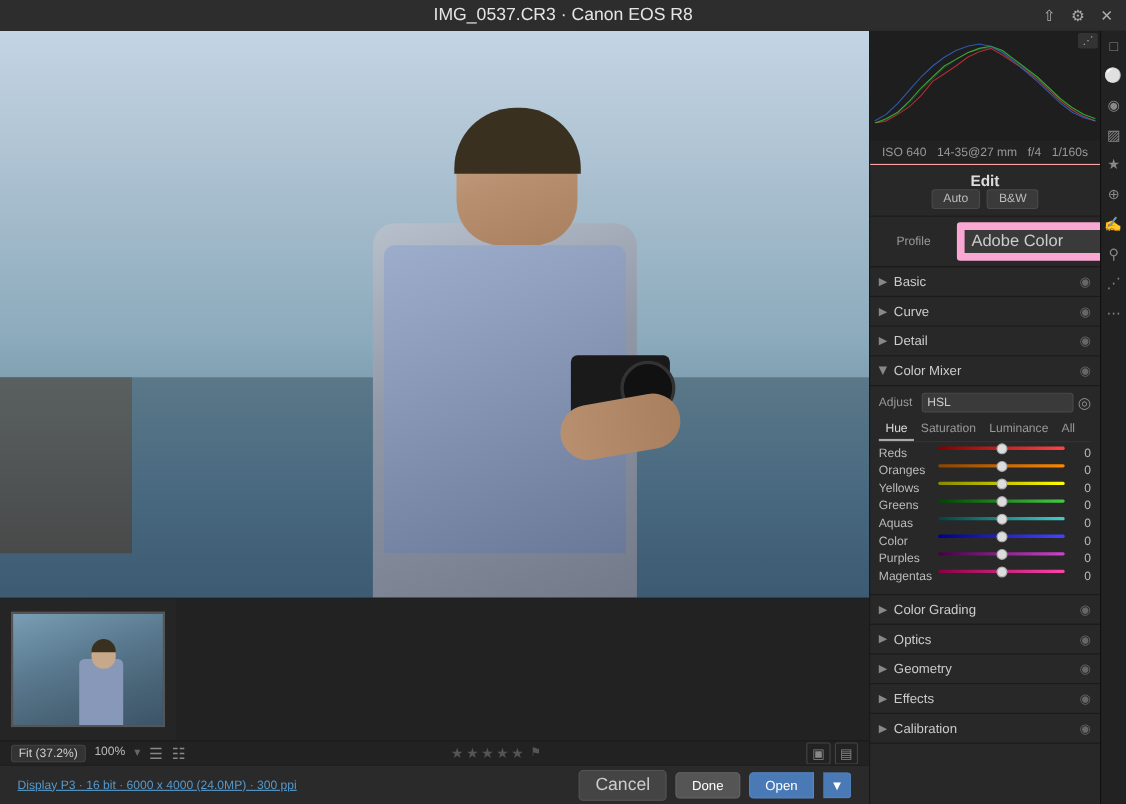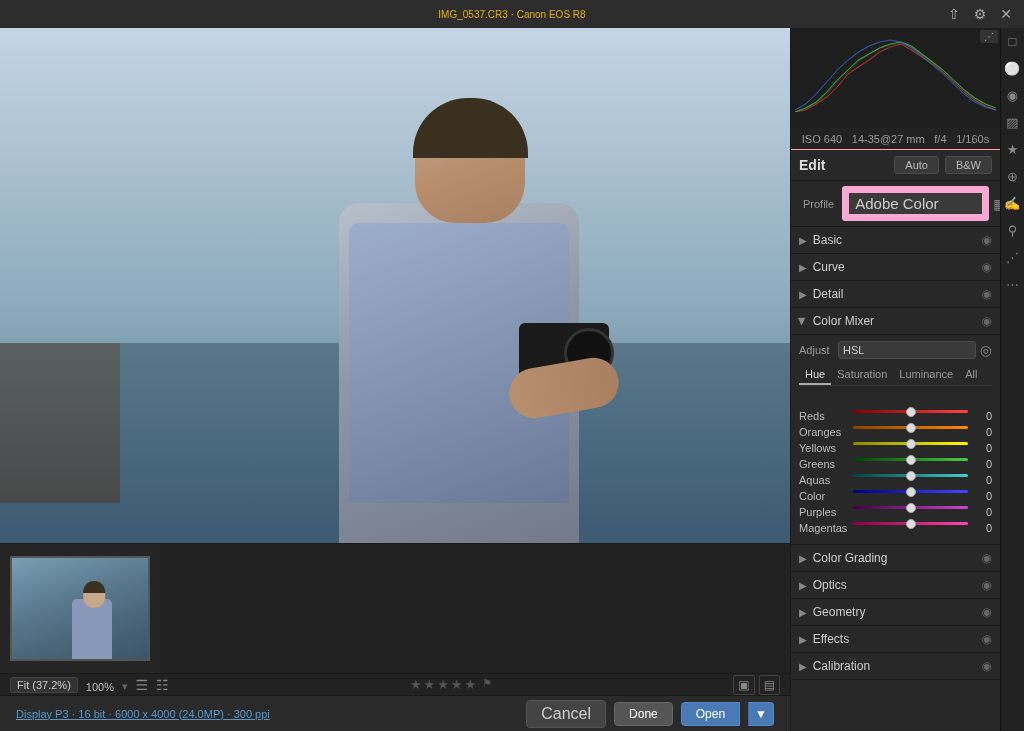--- a/index.html
+++ b/index.html
@@ -1,41 +1,41 @@
 <!DOCTYPE html>
 <html><head>
   <meta charset="utf-8">
   <style>
     * { box-sizing: border-box; margin: 0; padding: 0; }
     body { background: #1a1a1a; color: #ccc; font-family: -apple-system, BlinkMacSystemFont, 'Helvetica Neue', Arial, sans-serif; font-size: 12px; overflow: hidden; width: 1024px; height: 731px; display: flex; flex-direction: column; }
 
     
     .titlebar { background: #2d2d2d; height: 28px; display: flex; align-items: center; justify-content: center; position: relative; flex-shrink: 0; }
-    .titlebar-title { color: #eab308; font-size: 10px; }
+    .titlebar-title { color: #e5e5e5; font-size: 16px; }
     .titlebar-actions { position: absolute; right: 8px; display: flex; gap: 6px; align-items: center; }
     .titlebar-btn { background: none; border: none; color: #aaa; cursor: pointer; padding: 2px 4px; font-size: 14px; }
 
     
     .main { display: flex; flex: 1; overflow: hidden; }
 
     
     .image-area { flex: 1; background: #2a2a2a; display: flex; flex-direction: column; overflow: hidden; position: relative; }
 
     
     .main-image-container { flex: 1; display: flex; align-items: center; justify-content: center; overflow: hidden; background: #2a2a2a; }
     .main-image { width: 795px; height: 555px; background: linear-gradient(160deg, #b8c9d4 0%, #8fa5b5 20%, #6b8fa5 40%, #5c7a8f 60%, #4a6578 80%, #3d5468 100%); position: relative; overflow: hidden; }
 
     
     .bottom-strip { height: 130px; background: #252525; display: flex; align-items: stretch; border-top: 1px solid #1a1a1a; }
     .thumbnail-area { width: 160px; padding: 8px; display: flex; align-items: center; justify-content: center; }
     .thumbnail { width: 140px; height: 105px; background: linear-gradient(160deg, #7a9eb5 0%, #5a7a90 40%, #4a6578 70%, #3d5468 100%); border: 2px solid #555; position: relative; overflow: hidden; cursor: pointer; }
 
     
     .status-bar { height: 22px; background: #222; display: flex; align-items: center; justify-content: space-between; padding: 0 10px; border-top: 1px solid #1a1a1a; flex-shrink: 0; }
-    .status-left { display: flex; align-items: flex-end; gap: 8px; }
+    .status-left { display: flex; align-items: flex-start; gap: 8px; }
     .zoom-label { background: #333; border: 1px solid #444; border-radius: 3px; padding: 1px 6px; font-size: 11px; cursor: pointer; }
     .zoom-val { font-size: 11px; color: #bbb; cursor: pointer; }
     .stars { display: flex; gap: 2px; color: #555; font-size: 13px; }
 
     
     .action-bar { height: 36px; background: #2a2a2a; display: flex; align-items: center; justify-content: space-between; padding: 0 16px; border-top: 1px solid #1a1a1a; flex-shrink: 0; }
     .action-bar-left { color: #5599cc; font-size: 11px; text-decoration: underline; cursor: pointer; }
     .action-bar-right { display: flex; gap: 8px; align-items: center; }
     .btn-cancel { background: #444; border: 1px solid #555; border-radius: 4px; color: #ccc; padding: 4px 14px; cursor: pointer; font-size: 16px; }
     .btn-done { background: #555; border: 1px solid #666; border-radius: 4px; color: #fff; padding: 4px 14px; cursor: pointer; font-size: 12px; }
@@ -52,27 +52,27 @@
     .camera-info { height: 22px; background: #222; display: flex; align-items: center; justify-content: space-around; padding: 0 6px; border-bottom: 1px solid #fca5a5; flex-shrink: 0; }
     .camera-info span { color: #999; font-size: 11px; }
 
     
     .edit-section { flex: 1; overflow-y: auto; padding: 0; }
     .edit-section::-webkit-scrollbar { width: 4px; }
     .edit-section::-webkit-scrollbar-track { background: #222; }
     .edit-section::-webkit-scrollbar-thumb { background: #555; }
 
     
-    .edit-header { display: flex; align-items: center; justify-content: space-between; padding: 6px 8px; border-bottom: 1px solid #1a1a1a; }
+    .edit-header { display: flex; align-items: center; justify-content: space-between; padding: 6px 8px; border-bottom: 1px solid #1a1a1a; flex-direction: column; }
     .edit-title { color: #ddd; font-size: 14px; font-weight: 600; }
     .edit-header-btns { display: flex; gap: 6px; }
     .edit-mode-btn { background: #3a3a3a; border: 1px solid #4a4a4a; border-radius: 3px; color: #bbb; padding: 2px 10px; font-size: 11px; cursor: pointer; }
 
     
-    .profile-row { display: flex; align-items: center; padding: 5px 12px; gap: 4px; border-bottom: 1px solid #1a1a1a; }
+    .profile-row { display: flex; align-items: center; padding: 5px 24px; gap: 20px; border-bottom: 1px solid #1a1a1a; }
     .profile-label { color: #999; font-size: 11px; margin-right: 4px; }
     .profile-select { background: #3a3a3a; border: 7px solid #f9a8d4; border-radius: 3px; color: #ccc; padding: 2px 6px; font-size: 15px; flex: 1; cursor: pointer; -webkit-appearance: none; }
     .profile-grid-btn { background: none; border: none; color: #888; cursor: pointer; font-size: 14px; }
 
     
     .section-header { display: flex; align-items: center; justify-content: space-between; padding: 6px 8px; cursor: pointer; border-bottom: 1px solid #1a1a1a; }
     .section-title { color: #ccc; font-size: 12px; font-weight: 500; display: flex; align-items: center; gap: 6px; }
     .section-arrow { color: #888; font-size: 10px; }
     .section-arrow.open { transform: rotate(90deg); }
     .section-eye { color: #666; font-size: 12px; cursor: pointer; }
@@ -80,21 +80,21 @@
     
     .section-content { padding: 6px 8px; border-bottom: 1px solid #1a1a1a; }
 
     
     .adjust-row { display: flex; align-items: center; gap: 4px; margin-bottom: 6px; }
     .adjust-label { color: #999; font-size: 11px; width: 35px; }
     .adjust-select { background: #3a3a3a; border: 1px solid #4a4a4a; border-radius: 3px; color: #ccc; padding: 2px 4px; font-size: 11px; flex: 1; cursor: pointer; -webkit-appearance: none; }
     .adjust-target-btn { background: none; border: none; color: #888; cursor: pointer; font-size: 14px; }
 
     
-    .sub-tabs { display: flex; gap: 0; margin-bottom: 24px; border-bottom: 1px solid #333; }
+    .sub-tabs { display: flex; gap: 0; margin-bottom: 4px; border-bottom: 1px solid #333; }
     .sub-tab { color: #999; font-size: 11px; padding: 3px 6px; cursor: pointer; border-bottom: 2px solid transparent; }
     .sub-tab.active { color: #ddd; border-bottom: 2px solid #aaa; }
 
     
     .slider-row { display: flex; margin-bottom: 4px; gap: 4px; }
     .slider-label { color: #bbb; font-size: 11px; width: 50px; flex-shrink: 0; }
     .slider-track { flex: 1; height: 3px; border-radius: 2px; position: relative; cursor: pointer; }
     .slider-thumb { width: 10px; height: 10px; border-radius: 50%; background: #ddd; border: 1px solid #aaa; position: absolute; top: 50%; transform: translateY(-50%); cursor: pointer; }
     .slider-value { width: 20px; text-align: right; color: #bbb; font-size: 11px; }
 

